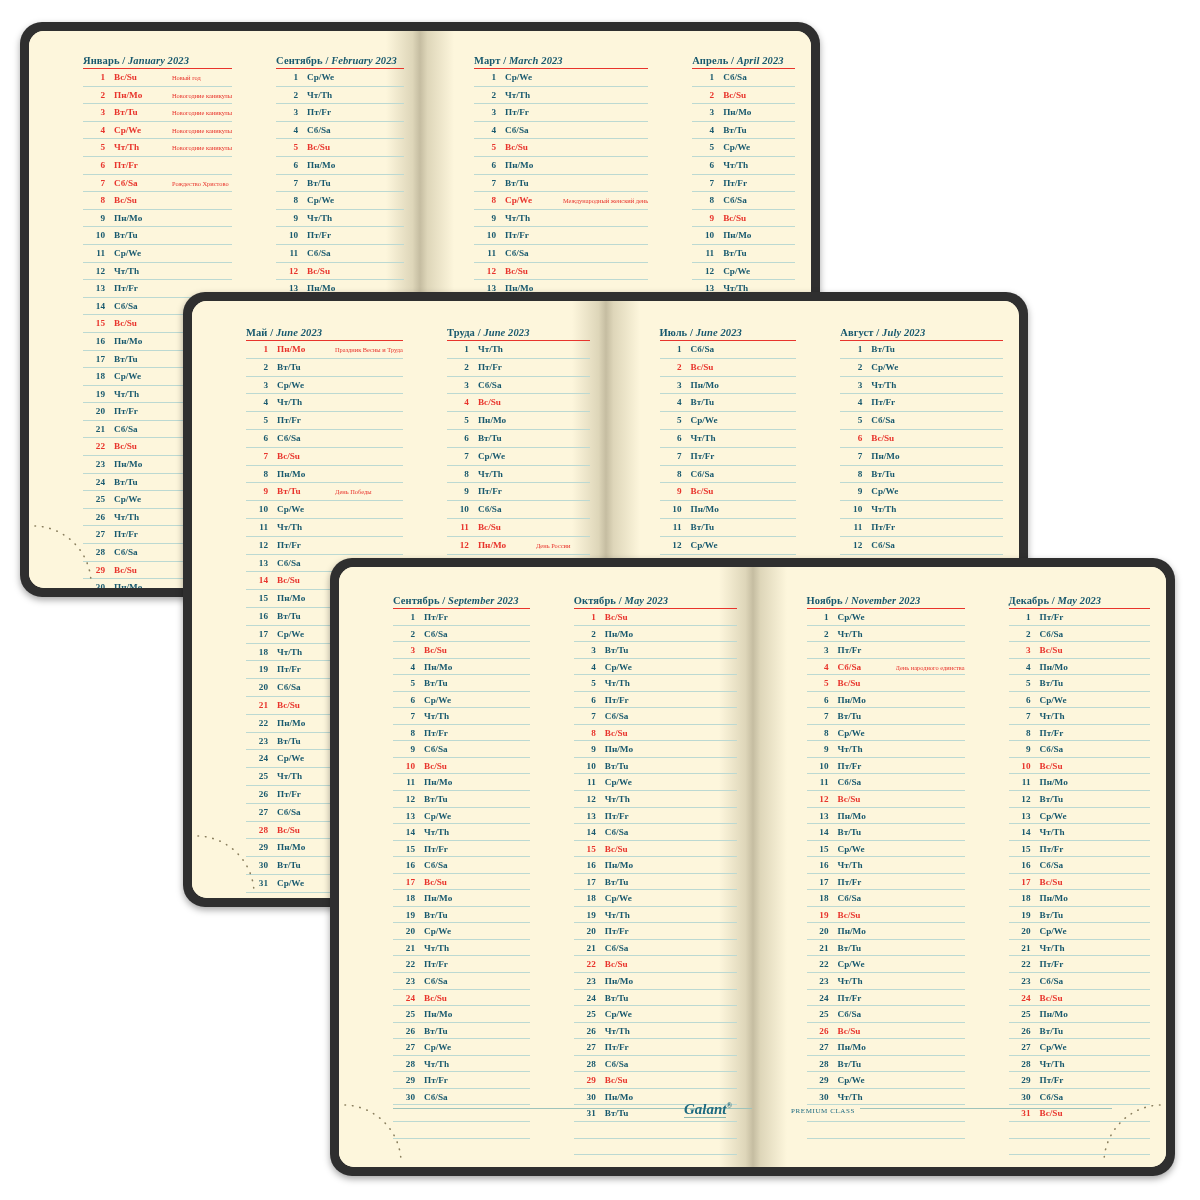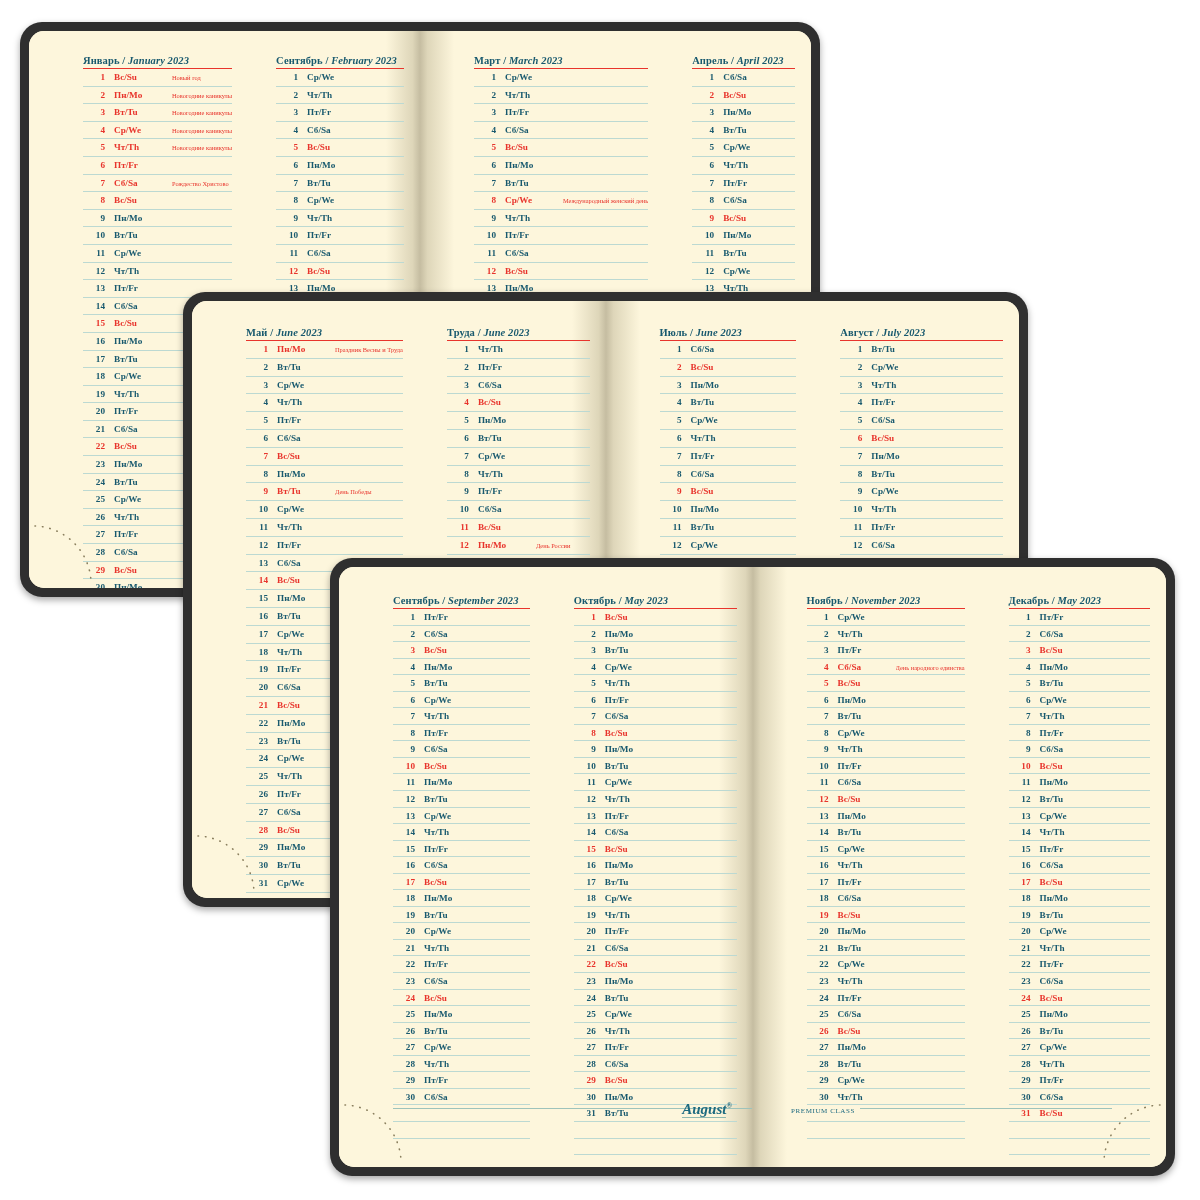--- a/index.html
+++ b/index.html
@@ -1542,18 +1542,18 @@
             </div>
           </div>
         </div>
         <svg width="62" height="62" class="arc" style="position: absolute; left: 4px; bottom: 4px; z-index: 6;">
           <path d="M 2 4 A 58 58 0 0 1 58 60" fill="none" stroke="#8a7f5e" stroke-width="1.6" stroke-linecap="round" stroke-dasharray="0.5 7"></path>
         </svg>
         <svg width="62" height="62" class="arc" style="position: absolute; right: 4px; bottom: 4px; z-index: 6;">
           <path d="M 60 4 A 58 58 0 0 0 4 60" fill="none" stroke="#8a7f5e" stroke-width="1.6" stroke-linecap="round" stroke-dasharray="0.5 7"></path>
         </svg>
         <div class="footrule" style="left: 54px; right: 414px; bottom: 58px;"></div>
-        <div class="brand" style="right: 434px; bottom: 49px; font-size: 15px;"><span class="brandline">August</span><span class="reg">®</span></div>
+        <div class="brand" style="right: 434px; bottom: 49px; font-size: 15px;"><span class="brandline">Galant</span><span class="reg">®</span></div>
         <div class="footrule" style="left: 510px; right: 54px; bottom: 58px;"></div>
         <div class="premium" style="left: 452px; bottom: 52px; font-size: 7px; background: rgb(253, 246, 220); padding: 0px 5px 0px 0px;">PREMIUM CLASS</div>
       </div>
     </div>
   </div>
 
 </body></html>

